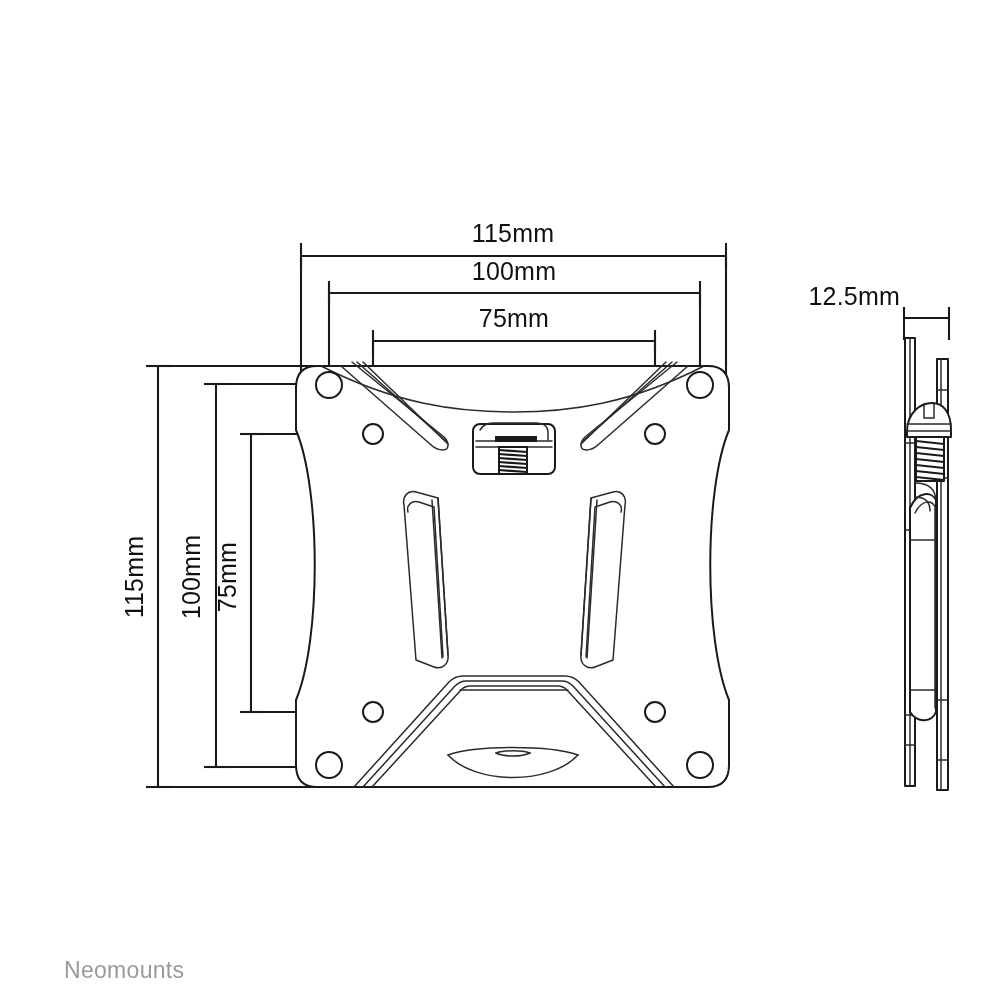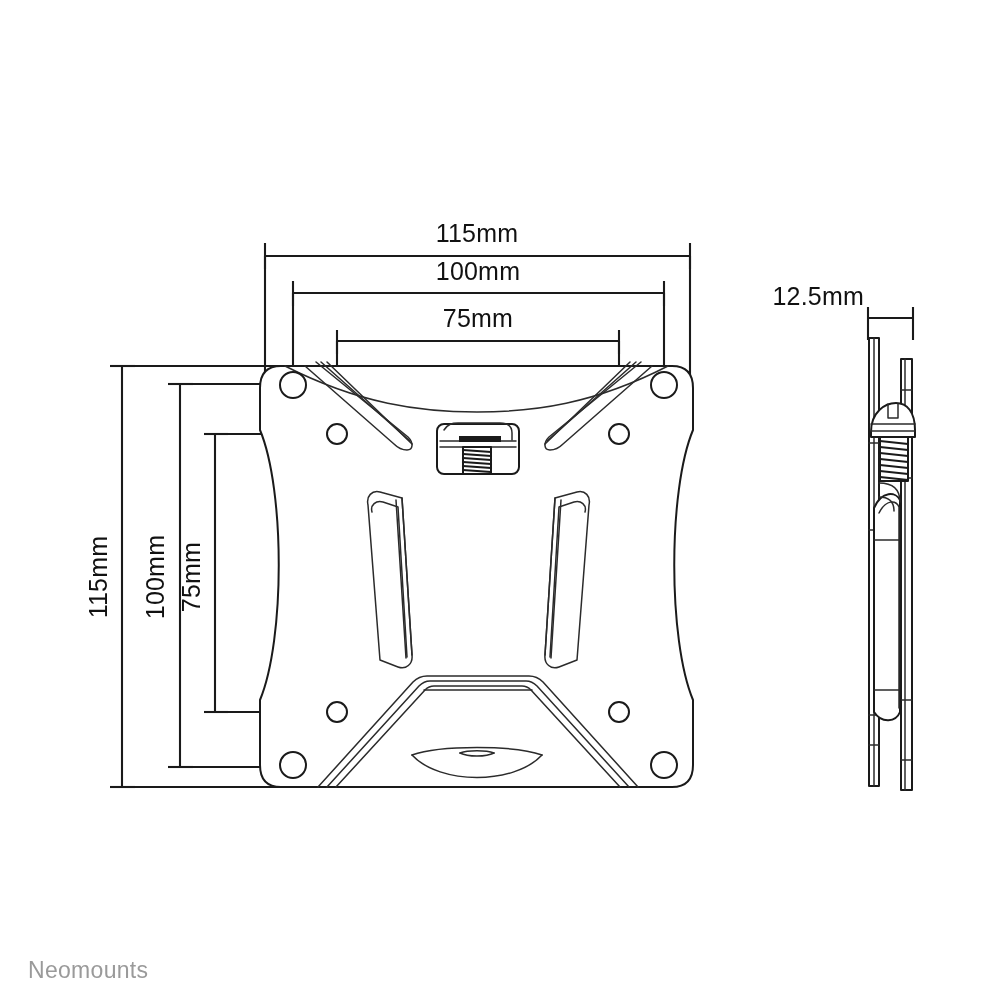--- a/index.html
+++ b/index.html
@@ -13,20 +13,21 @@
     height: 1004px;
     position: relative;
     overflow: hidden;
     font-family: "Liberation Sans", sans-serif;
   }
   #drawing-root {
     position: absolute;
     inset: 0;
     width: 818px;
     height: 1004px;
+    margin-left: 36px;
   }
   svg#technical-drawing {
     display: block;
     width: 1004px;
     height: 1004px;
   }
   .dim-line,
   .ext-line {
     stroke: #1a1a1a;
     stroke-width: 2.1;

